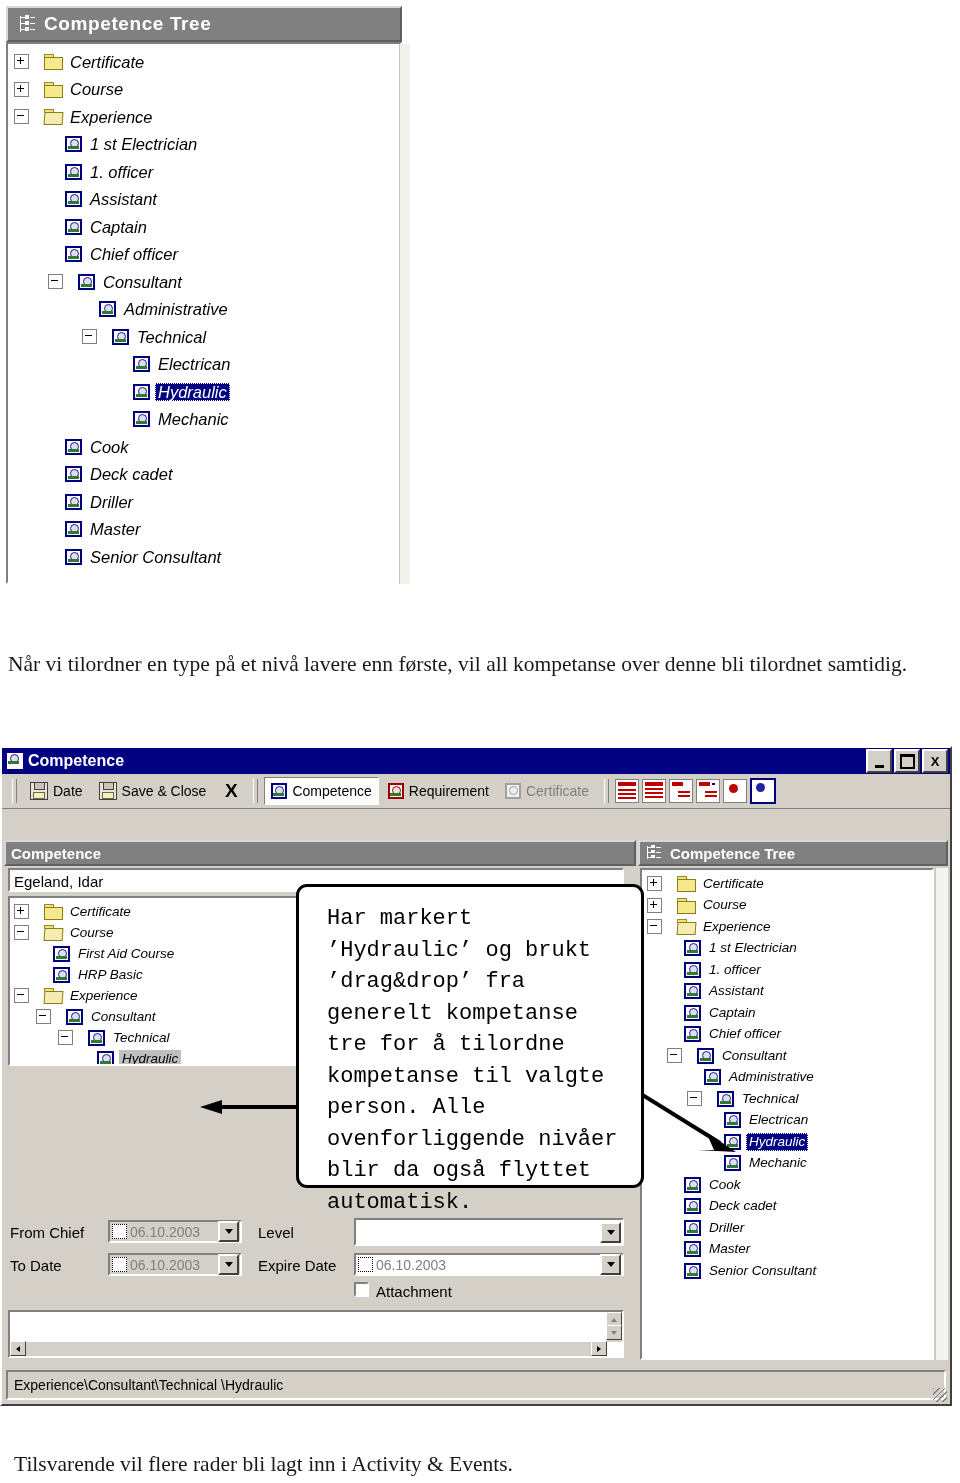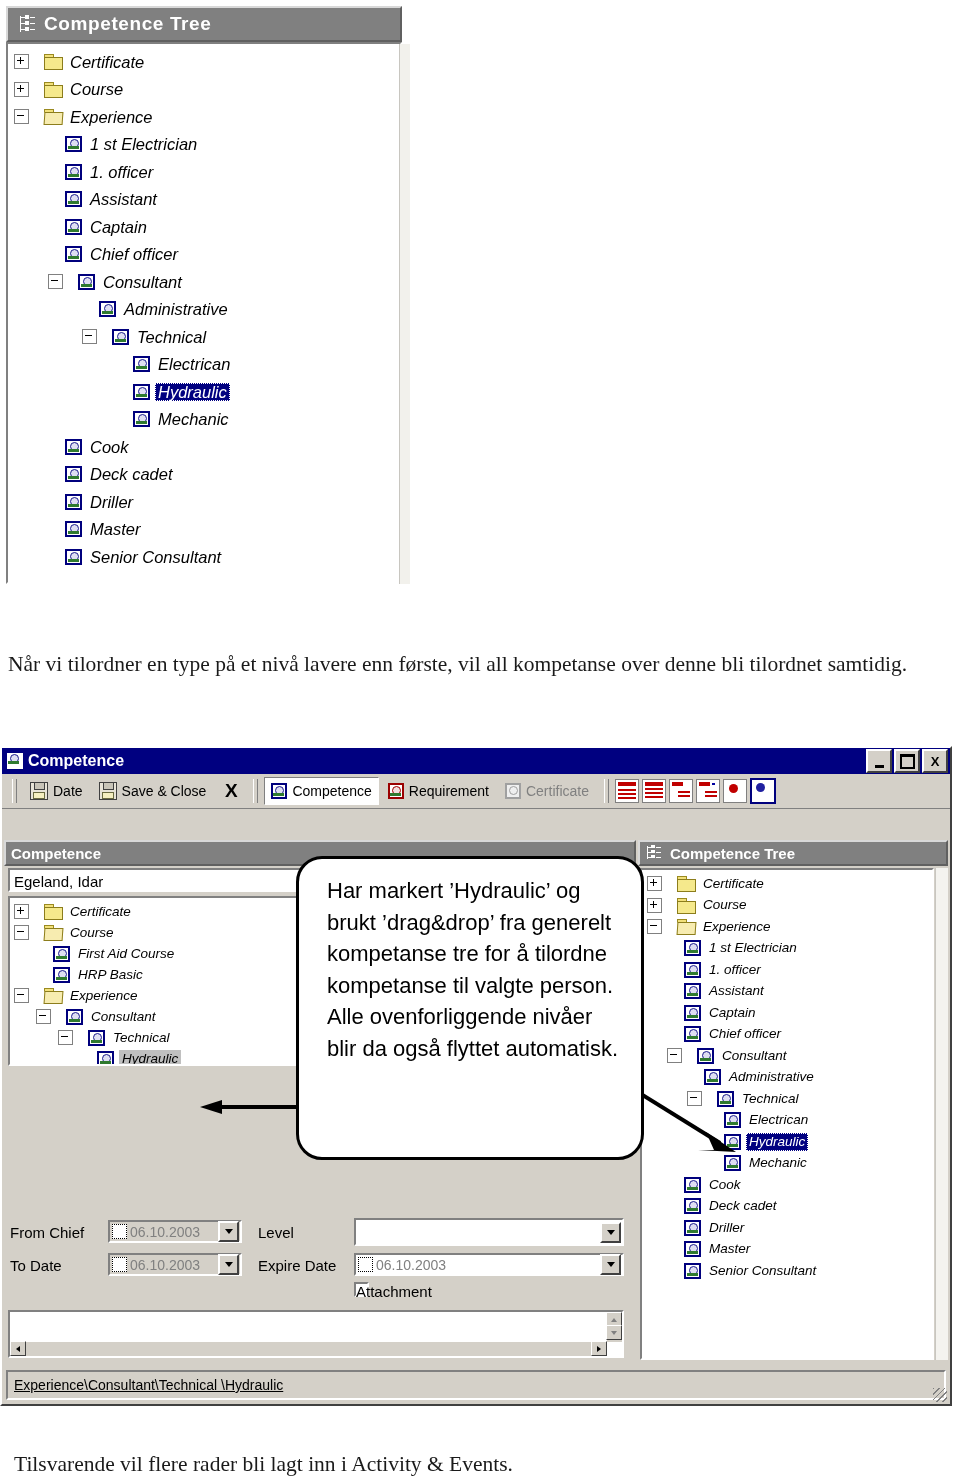--- a/index.html
+++ b/index.html
@@ -133,28 +133,28 @@
   .sbbtn.dn b{border-left:3px solid transparent;border-right:3px solid transparent;border-top:4px solid #808080;}
   .sbbtn.lf b{border-top:3px solid transparent;border-bottom:3px solid transparent;border-right:4px solid #000;}
   .sbbtn.rt b{border-top:3px solid transparent;border-bottom:3px solid transparent;border-left:4px solid #000;}
 
   #rightTreeBox{position:absolute;left:2px;top:28px;right:14px;bottom:2px;background:#fff;
         border:2px solid;border-color:#808080 #fff #fff #808080;box-sizing:border-box;overflow:hidden;}
   #rightScroll{position:absolute;right:0;top:28px;bottom:2px;width:12px;background:#f4f3ef;border-left:1px solid #c8c6c0;}
 
   #statusbar{position:absolute;left:4px;right:4px;bottom:4px;height:30px;background:#d4d0c8;
        border:2px solid;border-color:#808080 #fff #fff #808080;box-sizing:border-box;display:flex;align-items:center;}
-  #statusbar .stx{font-size:14px;color:#000;margin-left:6px;font-family:"Liberation Sans",sans-serif;text-decoration:underline;}
+  #statusbar .stx{font-size:14px;color:#000;margin-left:6px;font-family:"Liberation Sans",sans-serif;}
   #grip{position:absolute;right:3px;bottom:2px;width:14px;height:14px;
        background:repeating-linear-gradient(135deg,#808080 0 1px,transparent 1px 4px);}
 
   
-  #callout{position:absolute;left:296px;top:856px;width:348px;height:304px;background:#fff;
-       border:3px solid #000;border-radius:26px;z-index:40;box-sizing:border-box;
-       font-family:Liberation Sans, sans-serif;font-size:22px;line-height:31.5px;color:#000;
+  #callout{position:absolute;left:296px;top:884px;width:348px;height:304px;background:#fff;
+       border:3px solid #000;border-radius:11px;z-index:40;box-sizing:border-box;
+       font-family:Liberation Mono, monospace;font-size:22px;line-height:31.5px;color:#000;
        padding:16px 18px 0 28px;}
   #arrowLeft{position:absolute;left:200px;top:1100px;width:108px;height:14px;z-index:39;}
   #arrowRight{position:absolute;left:636px;top:1088px;width:110px;height:72px;z-index:39;}
 </style>
 </head>
 <body>
 
 <div id="topTree">
   <div class="tp-title">
     <span class="treeglyph">
@@ -489,21 +489,21 @@
         <span class="fl" style="left:254px;top:55px;">Expire Date</span>
         <div class="dfield" style="left:350px;top:51px;width:270px;background:#fff;">
           <span class="dchk"></span>
           <span class="dtx">06.10.2003</span>
           <span class="arrow">
               <b></b>
             </span>
         </div>
 
         <span class="chk" style="position:absolute;left:350px;top:80px;"></span>
-        <span class="fl" style="left:352px;top:81px;">Attachment</span>
+        <span class="fl" style="left:372px;top:81px;">Attachment</span>
 
         <span class="fl" style="left:6px;top:104px;">Comments</span>
 
         <div id="commentsBox">
           <span style="position:absolute;left:3px;top:2px;font-size:14px;"></span>
           <div class="sbv">
             <span class="sbbtn up" style="top:0;right:0;">
                 <b></b>
               </span>
             <span class="sbbtn dn" style="top:13px;right:0;">

